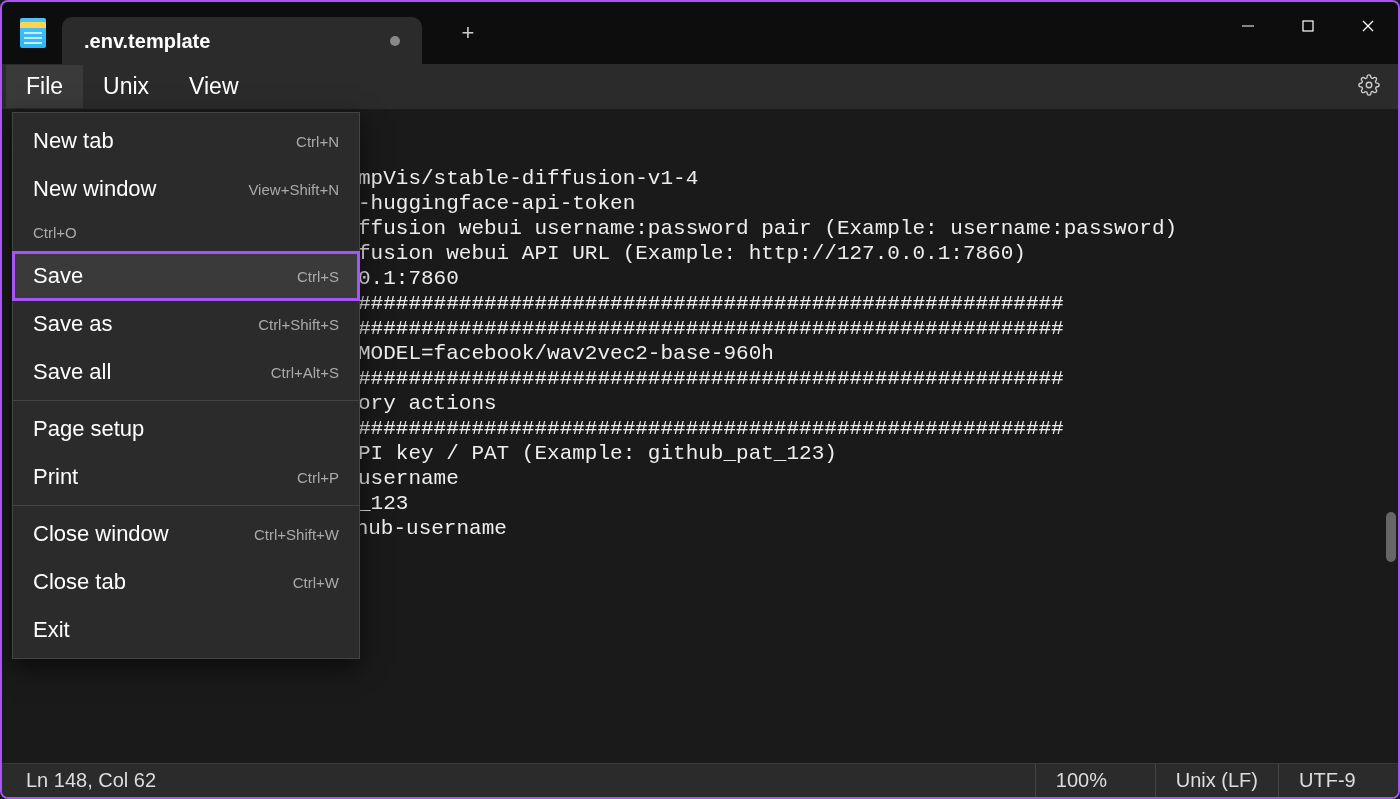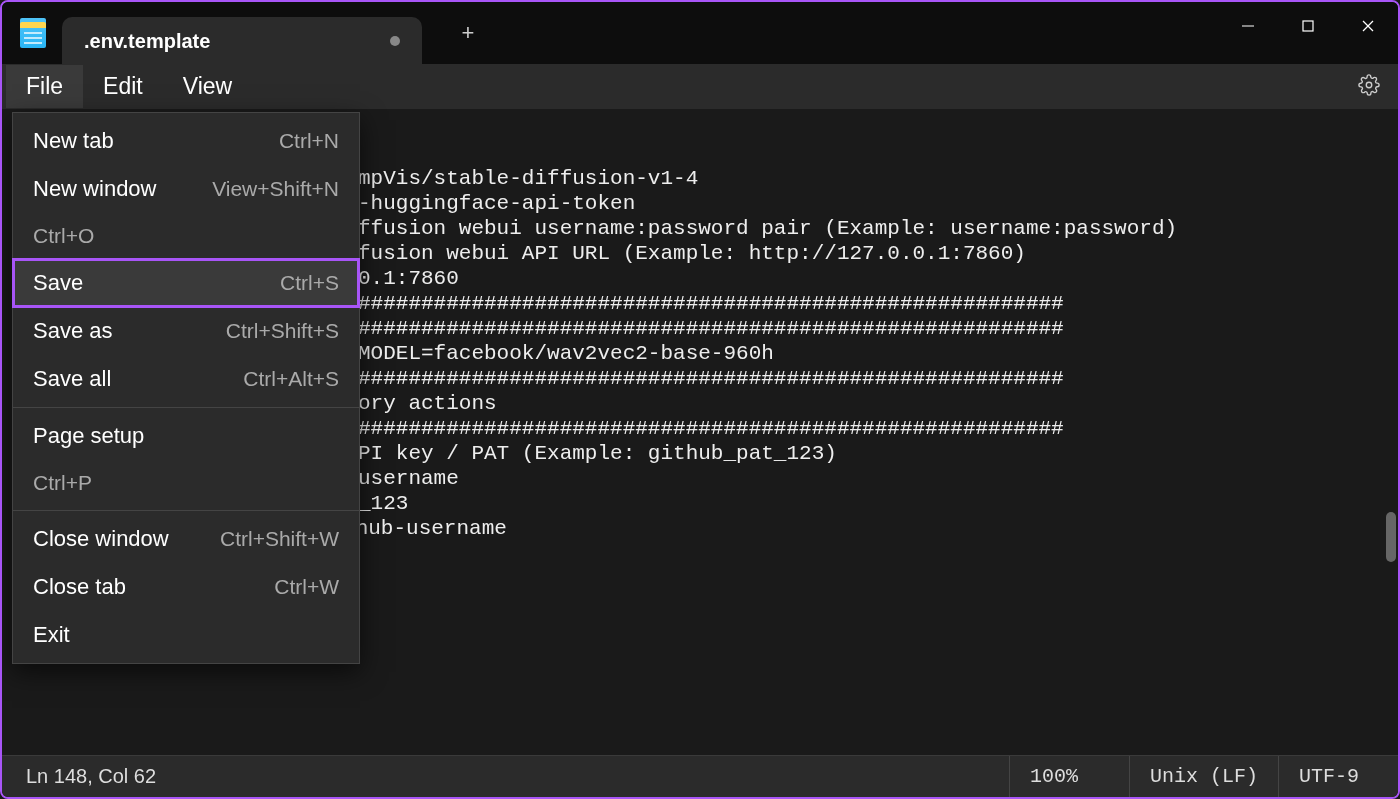--- a/index.html
+++ b/index.html
@@ -132,21 +132,21 @@
   padding: 4px 0;
 }
 .dd-item {
   display: flex;
   align-items: center;
   padding: 11px 20px;
   font-size: 22px;
   cursor: pointer;
 }
 .dd-label { flex: 1; }
-.dd-shortcut { color: #aaa; font-size: 21px; }
+.dd-shortcut { color: #aaa; font-size: 15px; }
 .dd-sep { height: 1px; background: #444; margin: 4px 0; }
 .dd-item.highlighted {
   outline: 3px solid #a855f7;
   outline-offset: -2px;
   background: #3a3a3a;
 }
 
 
 .editor {
   position: absolute;
@@ -176,30 +176,30 @@
   height: 50px;
   background: #666;
   border-radius: 5px;
 }
 
 
 .statusbar {
   position: absolute;
   bottom: 0;
   left: 0; right: 0;
-  height: 42px;
+  height: 34px;
   background: #2b2b2b;
   border-top: 1px solid #3a3a3a;
   display: flex;
   align-items: center;
   font-size: 20px;
   color: #ddd;
 }
 .status-left { padding-left: 24px; flex: 1; }
-.status-cell { padding: 0 20px; border-left: 1px solid #444; height: 100%; display: flex; align-items: center; min-width: 120px; font-family: Liberation Mono, monospace; }
+.status-cell { padding: 0 20px; border-left: 1px solid #444; height: 100%; display: flex; align-items: center; min-width: 120px; }
 </style>
 </head>
 <body>
 
 <div class="titlebar">
   <div class="app-icon"></div>
   <div class="tab">
     <span class="tab-title">.env.template</span>
     <span class="tab-modified"></span>
   </div>
@@ -221,21 +221,21 @@
       <svg viewBox="0 0 14 14">
           <line x1="2" y1="2" x2="12" y2="12"></line>
           <line x1="12" y1="2" x2="2" y2="12"></line>
         </svg>
     </div>
   </div>
 </div>
 
 <div class="menubar">
   <div class="menu-item active">File</div>
-  <div class="menu-item">Edit</div>
+  <div class="menu-item">Unix</div>
   <div class="menu-item">View</div>
   <div class="settings-btn">
     <span>
       <svg viewBox="0 0 24 24">
           <circle cx="12" cy="12" r="3"></circle>
           <path d="M19.4 15a1.65 1.65 0 0 0 .33 1.82l.06.06a2 2 0 1 1-2.83 2.83l-.06-.06a1.65 1.65 0 0 0-1.82-.33 1.65 1.65 0 0 0-1 1.51V21a2 2 0 1 1-4 0v-.09a1.65 1.65 0 0 0-1-1.51 1.65 1.65 0 0 0-1.82.33l-.06.06a2 2 0 1 1-2.83-2.83l.06-.06a1.65 1.65 0 0 0 .33-1.82 1.65 1.65 0 0 0-1.51-1H3a2 2 0 1 1 0-4h.09a1.65 1.65 0 0 0 1.51-1 1.65 1.65 0 0 0-.33-1.82l-.06-.06a2 2 0 1 1 2.83-2.83l.06.06a1.65 1.65 0 0 0 1.82.33h0a1.65 1.65 0 0 0 1-1.51V3a2 2 0 1 1 4 0v.09a1.65 1.65 0 0 0 1 1.51 1.65 1.65 0 0 0 1.82-.33l.06-.06a2 2 0 1 1 2.83 2.83l-.06.06a1.65 1.65 0 0 0-.33 1.82v0a1.65 1.65 0 0 0 1.51 1H21a2 2 0 1 1 0 4h-.09a1.65 1.65 0 0 0-1.51 1z"></path>
         </svg>
     </span>
   </div>
 </div>
@@ -271,20 +271,21 @@
   <div class="dd-item">
     <span class="dd-label">Save all</span>
     <span class="dd-shortcut">Ctrl+Alt+S</span>
   </div>
   <div class="dd-sep"></div>
   <div class="dd-item">
     <span class="dd-label">Page setup</span>
     <span class="dd-shortcut"></span>
   </div>
   <div class="dd-item">
+    <span class="dd-label">Print</span>
     <span class="dd-shortcut">Ctrl+P</span>
   </div>
   <div class="dd-sep"></div>
   <div class="dd-item">
     <span class="dd-label">Close window</span>
     <span class="dd-shortcut">Ctrl+Shift+W</span>
   </div>
   <div class="dd-item">
     <span class="dd-label">Close tab</span>
     <span class="dd-shortcut">Ctrl+W</span>

